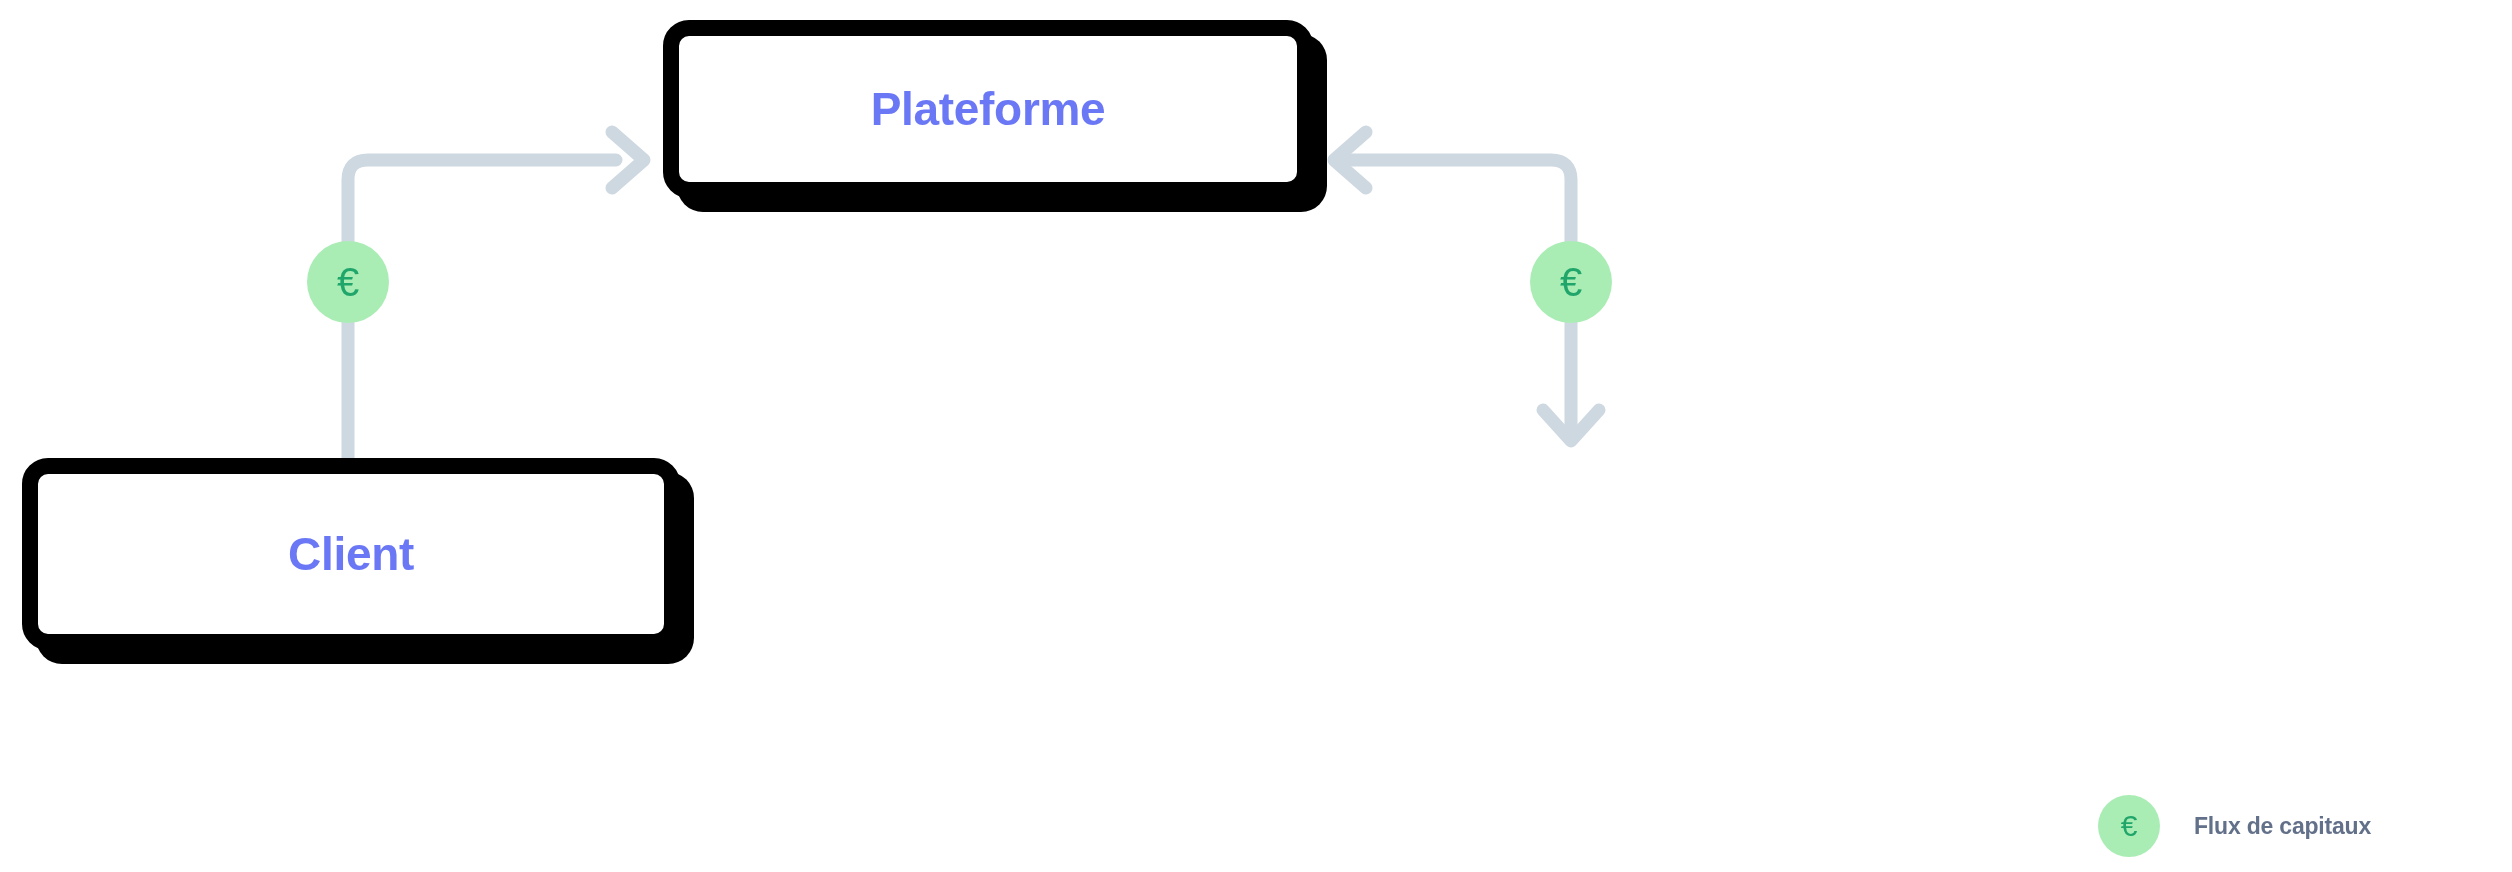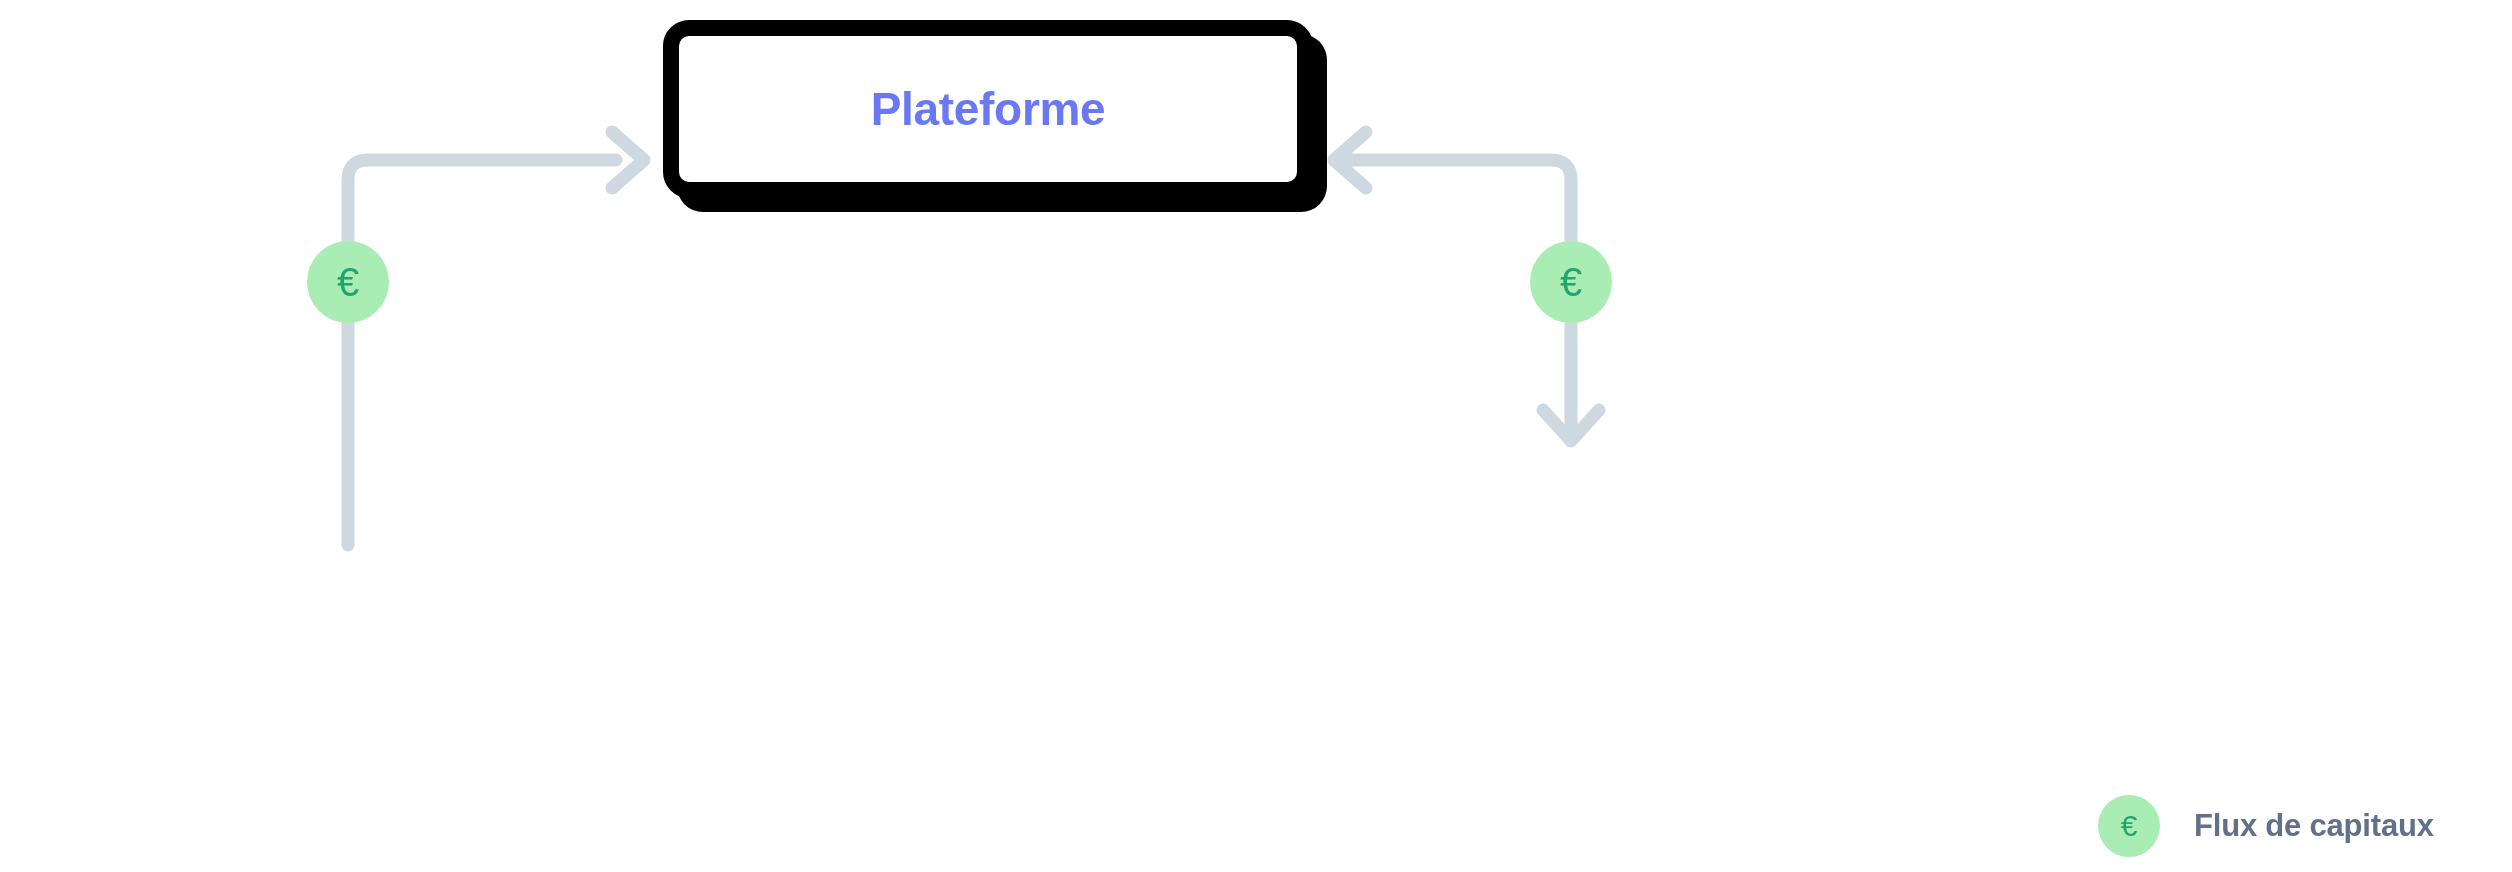--- a/index.html
+++ b/index.html
@@ -115,21 +115,21 @@
   #legend-badge {
     position: relative;
     left: 0;
     top: 0;
     width: 62px;
     height: 62px;
     font-size: 30px;
     flex: 0 0 auto;
   }
   #legend-label {
-    font-size: 31px;
+    font-size: 23px;
     font-weight: 700;
     color: #62708A;
     white-space: nowrap;
     letter-spacing: -0.2px;
     user-select: none;
   }
 </style>
 </head>
 <body>
 
@@ -142,20 +142,23 @@
 
     <path d="M 1342 160 L 1551 160 Q 1571 160 1571 180 L 1571 434" fill="none" stroke="#CED8E0" stroke-width="13" stroke-linecap="round" stroke-linejoin="round"></path>
     <path d="M 1366 132 L 1334 160 L 1366 188" fill="none" stroke="#CED8E0" stroke-width="13" stroke-linecap="round" stroke-linejoin="round"></path>
     <path d="M 1543 410 L 1571 441 L 1599 410" fill="none" stroke="#CED8E0" stroke-width="13" stroke-linecap="round" stroke-linejoin="round"></path>
   </svg>
 
   <div class="node" id="node-plateforme">
     <span class="node-label">Plateforme</span>
   </div>
 
+  <div class="node" id="node-client">
+    <span class="node-label">Client</span>
+  </div>
 
 
   <div class="euro-badge" id="euro-badge-left">
     <span>€</span>
   </div>
 
   <div class="euro-badge" id="euro-badge-right">
     <span>€</span>
   </div>
 

